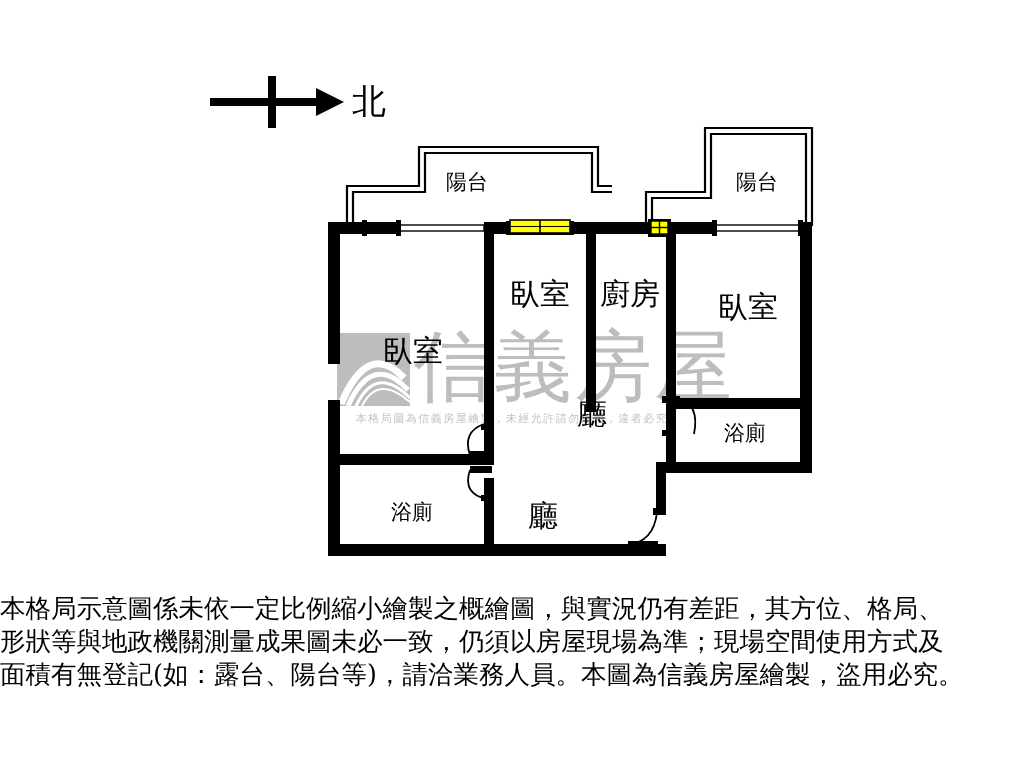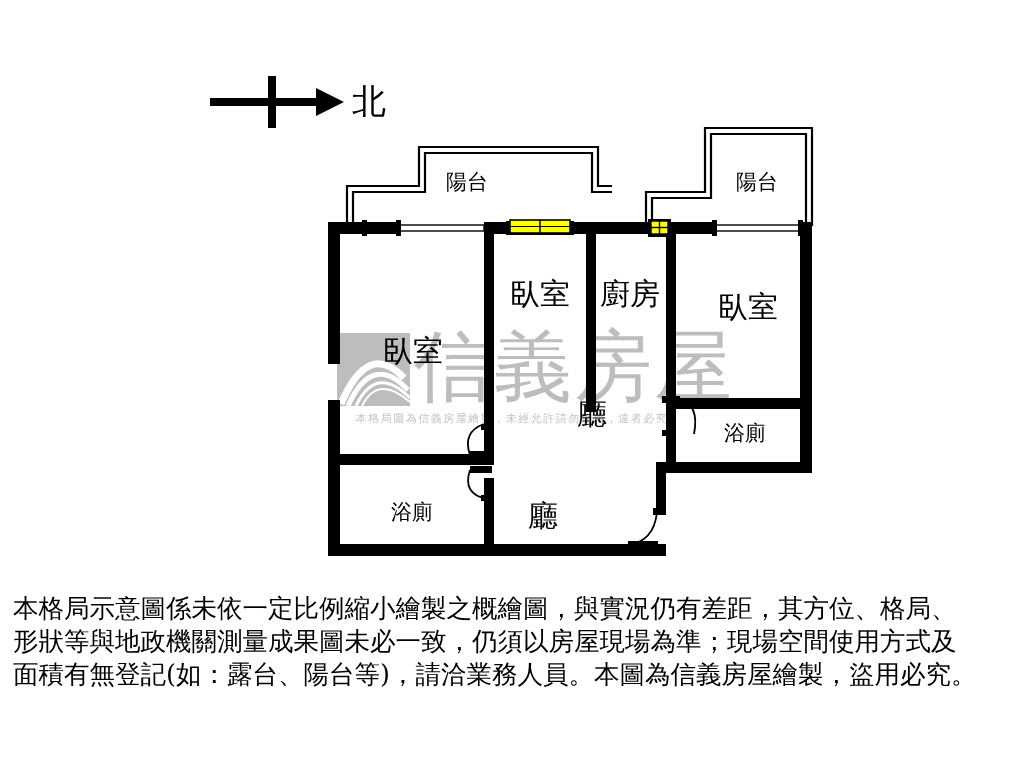--- a/index.html
+++ b/index.html
@@ -58,21 +58,21 @@
     text-anchor: middle;
     dominant-baseline: middle;
     letter-spacing: 1.5px;
   }
   #disclaimer {
     position: absolute;
     left: 0;
     top: 592px;
     width: 1024px;
     box-sizing: border-box;
-    padding: 0 13px;
+    padding: 0 0;
     font-family: "DejaVu Serif", "Liberation Serif", serif;
     font-size: 25.5px;
     line-height: 33px;
     color: #000000;
     letter-spacing: 0px;
     text-align: left;
     white-space: pre-line;
   }
 </style>
 </head>

